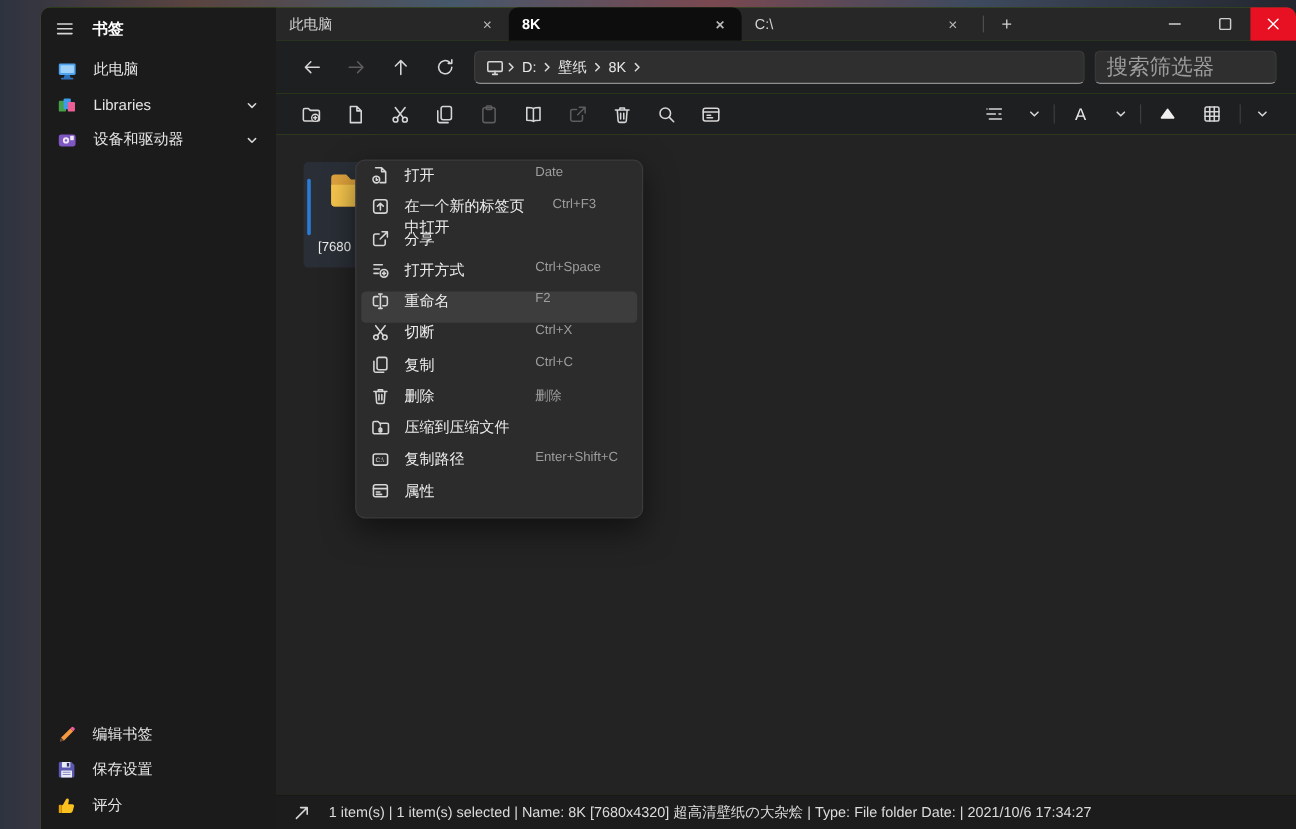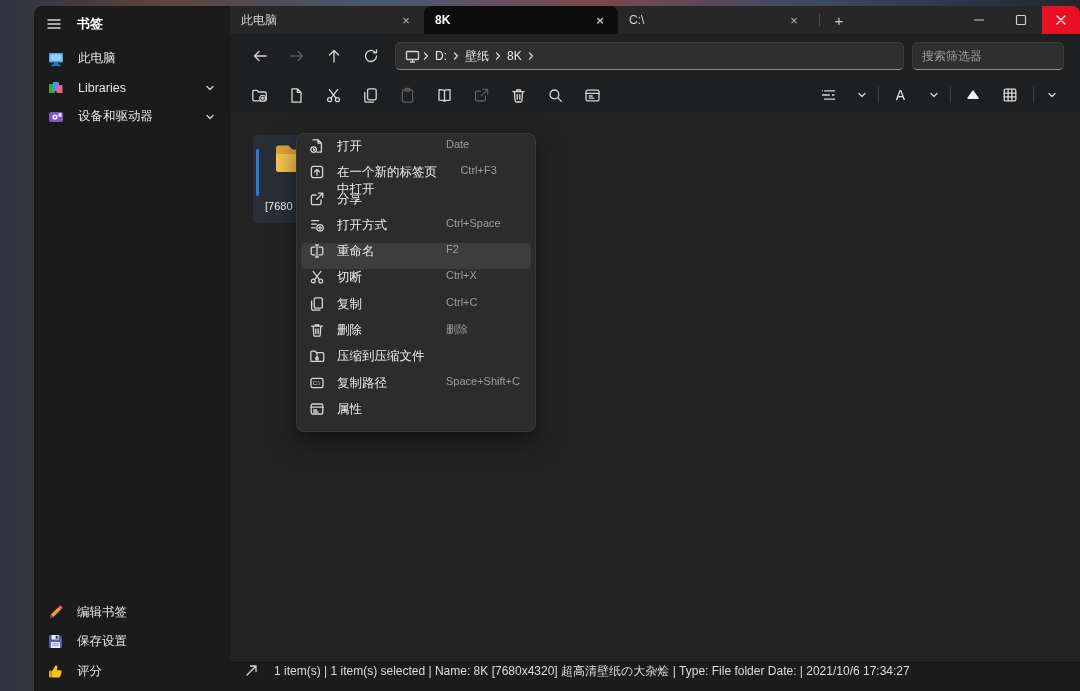--- a/index.html
+++ b/index.html
@@ -42,42 +42,42 @@
   .win-btn .ic { stroke:#cfcfcf; stroke-width:1.2; }
   .win-btn.closebtn { width:38px; background:#e81123; }
   .win-btn.closebtn .ic { stroke:#fff; }
   
   .nav-row { height:44px; background:#1e1f20; display:flex; align-items:center; padding:0 16px 0 14px; }
   .nav-btn { width:31px; height:30px; display:flex; align-items:center; justify-content:center; border-radius:4px; margin-right:6px; }
   .addressbar { flex:1; height:28px; margin:0 8px 0 3px; background:#2f2f2f; border:1px solid #3d3d3d; border-bottom-color:#8f8f8f; border-radius:5px; display:flex; align-items:center; padding:0 9px; font-size:12px; color:#e8e8e8; }
   .crumb { padding:0 3px; white-space:nowrap; }
   .crumb-sep { margin:0 1px; }
   .searchbox { width:152px; height:28px; background:#2f2f2f; border:1px solid #3d3d3d; border-bottom-color:#8f8f8f; border-radius:5px; display:flex; align-items:center; padding:0 9px; }
-  .searchbox input { width:100%; background:transparent; border:none; outline:none; color:#cfcfcf; font-size:12px; font-family:Liberation Serif, serif; }
+  .searchbox input { width:100%; background:transparent; border:none; outline:none; color:#cfcfcf; font-size:18px; font-family:Liberation Serif, serif; }
   .searchbox input::placeholder { color:#9c9c9c; }
   
   .action-row { height:34px; background:#1e1f20; display:flex; align-items:center; padding:0 14px; }
   .act-btn { width:31px; height:28px; display:flex; align-items:center; justify-content:center; border-radius:4px; margin-right:6px; }
   .act-btn.sm { width:24px; margin-right:2px; }
   .spacer { flex:1; }
   .vdiv { width:1px; height:16px; background:#3e3e3e; margin:0 6px 0 2px; }
   .letterA { font-size:14px; color:#e6e6e6; }
   
   .file-area { flex:1; position:relative; background:#232324; }
   .tile { position:absolute; left:23px; top:23px; width:79px; height:88px; background:#2a2f37; border-radius:4px; }
   .tile-accent { position:absolute; left:3px; top:14px; width:3px; height:47px; border-radius:2px; background:#2a7cd4; }
   .tile-folder { position:absolute; left:21px; top:8px; }
   .tile-label { position:absolute; left:12px; bottom:11px; font-size:11px; color:#f0f0f0; white-space:nowrap; }
   
   .menu { position:absolute; left:66px; top:21px; width:240px; background:#2c2c2c; border:1px solid #3b3b3b; border-radius:8px; padding:4px 0; box-shadow:0 10px 26px rgba(0,0,0,.5); z-index:5; }
   .menu-item { height:26.3px; margin:0 4px; border-radius:4px; display:flex; align-items:flex-start; padding:0 9px 0 8px; gap:12px; font-size:12.5px; color:#ededed; }
   .menu-item.hl { background:#3d3d3d; }
   .menu-item .sc { margin-left:auto; width:76px; text-align:left; font-size:11px; color:#9d9d9d; }
   
-  .status-bar { height:29px; background:#1c1c1c; border-top:1px solid #161616; display:flex; padding:0 14px; gap:15px; }
+  .status-bar { height:29px; background:#1c1c1c; border-top:1px solid #161616; display:flex; align-items:center; padding:0 14px; gap:15px; }
   .status-text { font-size:12px; color:#dcdcdc; white-space:nowrap; }
 </style>
 </head>
 <body>
 
 <div class="window">
 
   <div class="sidebar">
     <div class="sidebar-header">
       <span>
@@ -482,21 +482,21 @@
         </div>
 
         <div class="menu-item">
           <span>
             <svg width="16" height="16" viewBox="0 0 16 16">
                 <rect class="ic" x="2" y="3.4" width="12" height="9.2" rx="1.6"></rect>
                 <text x="4" y="10.4" font-size="5.4" fill="#d6d6d6" stroke="none" font-family="inherit">C:\</text>
               </svg>
           </span>
           <span>复制路径</span>
-          <span class="sc">Space+Shift+C</span>
+          <span class="sc">Enter+Shift+C</span>
         </div>
 
         <div class="menu-item">
           <span>
             <svg width="16" height="16" viewBox="0 0 16 16">
                 <rect class="ic" x="2.2" y="3" width="11.6" height="10" rx="1.6"></rect>
                 <path class="ic" d="M2.2 6.2h11.6M4.6 9h3M4.6 11h4.4"></path>
               </svg>
           </span>
           <span>属性</span>

